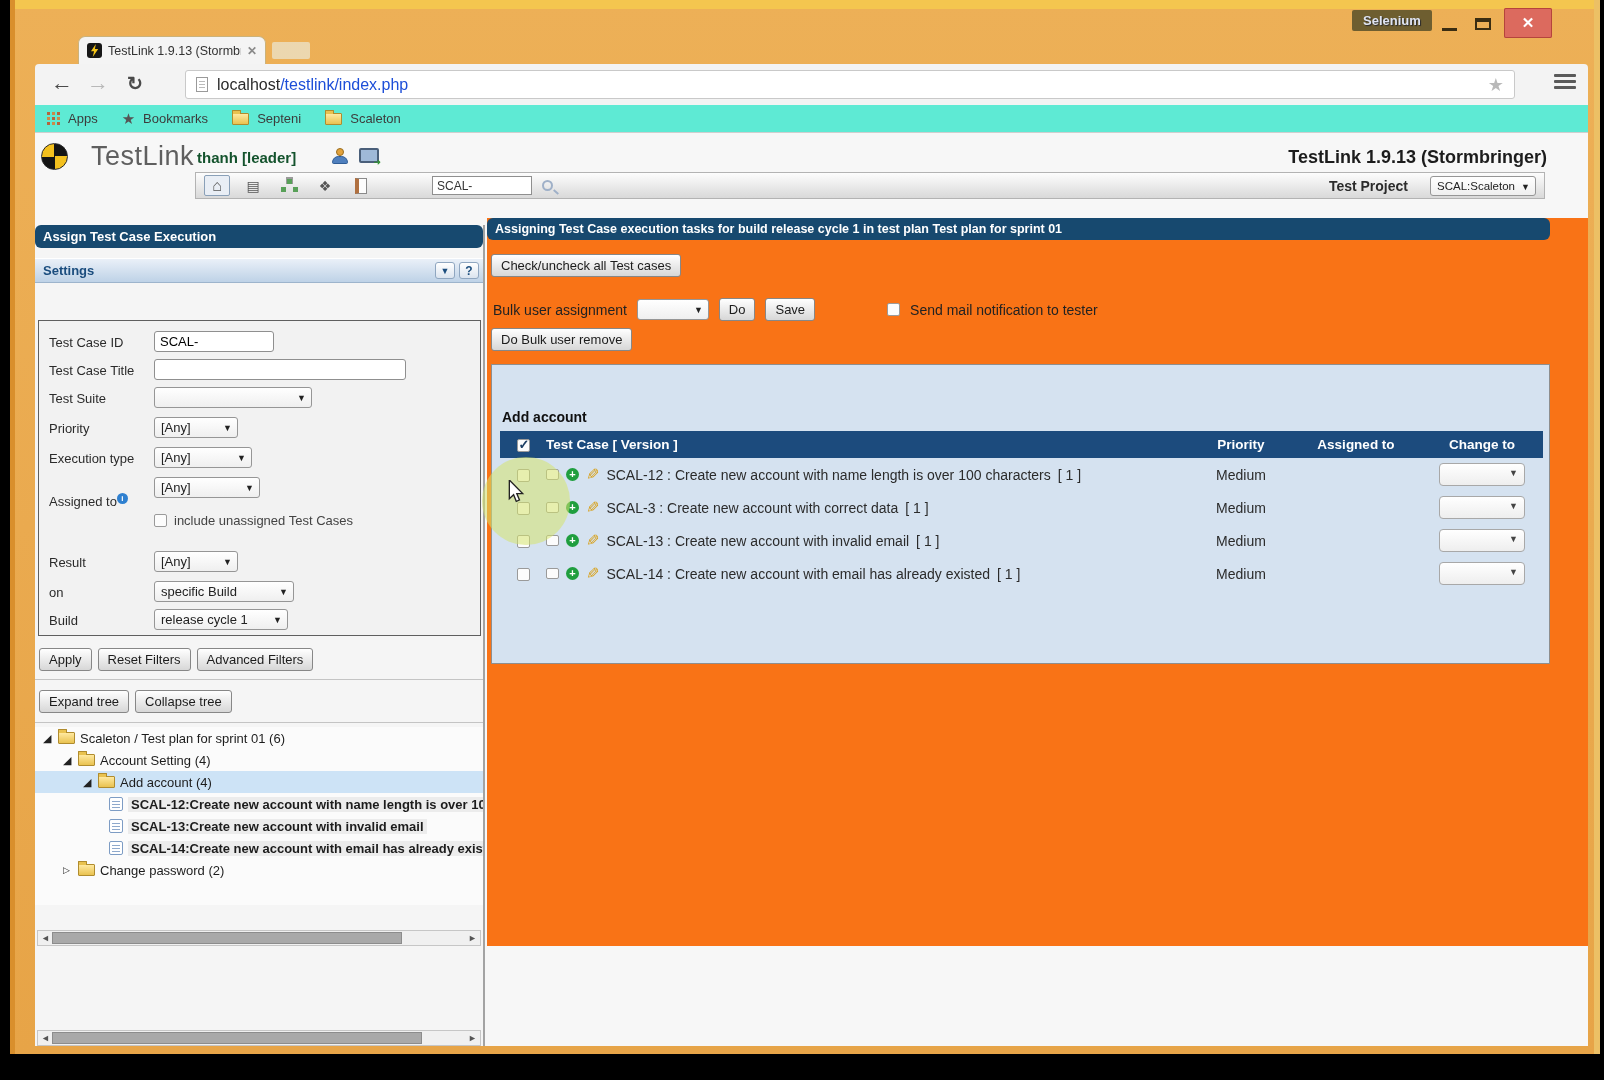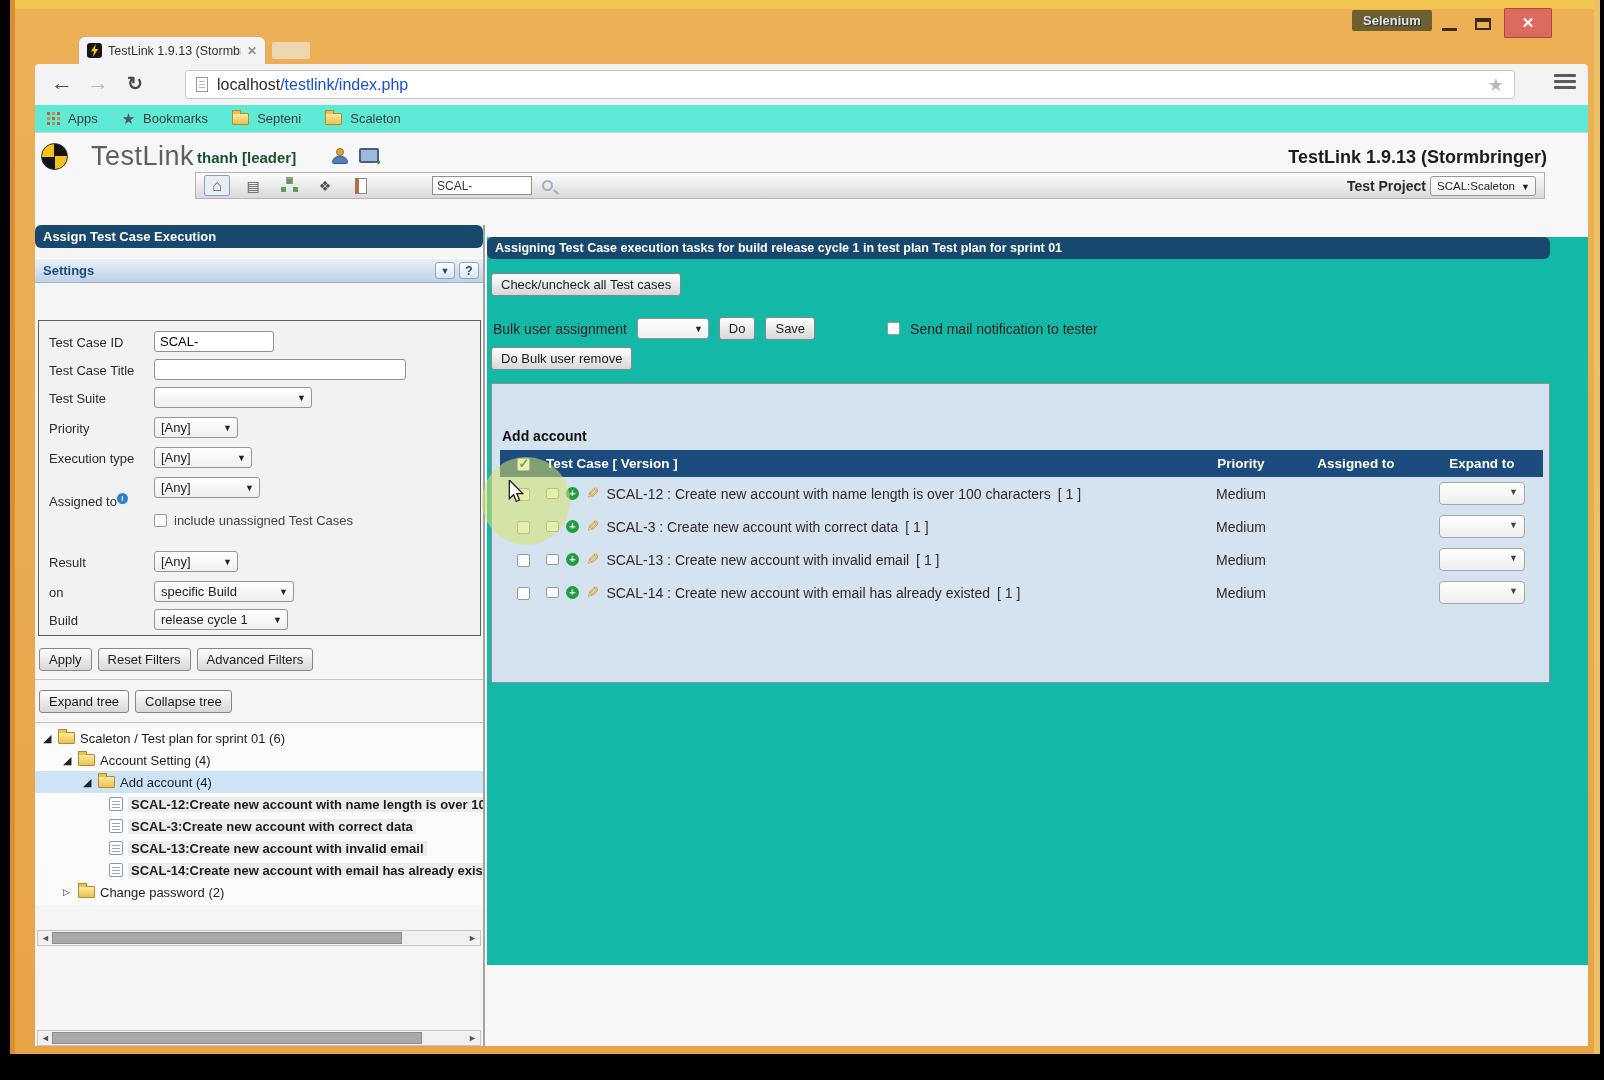--- a/index.html
+++ b/index.html
@@ -94,21 +94,21 @@
   .band-ico { width:26px; height:21px; display:flex; align-items:center; justify-content:center;
     font-size:14px; color:#555; }
   .band-ico.active { border:1px solid #8aa0b8; background:#e9eef5; border-radius:2px; }
   .sitemap-ic { width:5px; height:5px; background:#58a058; box-shadow:-6px 8px 0 #58a058, 6px 8px 0 #58a058, 0 -1px 0 1px #9a9a9a; margin-bottom:8px; }
   .book-ic { width:12px; height:16px; background:#fdfdfd; border:1px solid #8a8a8a; border-left:4px solid #b07040; }
   .tl-search { width:100px; height:19px; border:1px solid #8f8f8f; background:#fff;
     font-size:12px; font-family:"Liberation Sans",sans-serif; padding:0 4px; color:#333; margin-left:48px; }
   .mag-ic { width:11px; height:11px; border:2px solid #9fb0c8; border-radius:50%; position:relative; }
   .mag-ic::after { content:""; position:absolute; left:9px; top:9px; width:6px; height:2px;
     background:#9fb0c8; transform:rotate(40deg); }
-  .band-right { margin-left:auto; display:flex; align-items:center; gap:4px; }
+  .band-right { margin-left:auto; display:flex; align-items:center; gap:22px; }
   .tp-label { font-size:14px; font-weight:bold; color:#2b2b2b; }
 
   
   .btn { display:inline-block; background:linear-gradient(#fff,#d7d7d7); border:1px solid #878787;
     border-radius:3px; padding:3px 9px; font-size:13px; color:#1c1c1c; white-space:nowrap; }
   .sel { position:relative; display:inline-block; background:linear-gradient(#fff,#efefef);
     border:1px solid #969696; border-radius:3px; height:21px; line-height:19px;
     padding:0 20px 0 6px; font-size:13px; color:#222; vertical-align:middle; }
   .sel .arr { position:absolute; right:5px; top:1px; font-size:9px; color:#222; }
   .cb { display:inline-block; width:13px; height:13px; background:#fcfcfc; border:1px solid #9a9a9a;
@@ -147,21 +147,21 @@
     border-radius:2px; position:relative; flex:0 0 14px; }
   .tc-doc::after { content:""; position:absolute; left:2px; top:3px; right:2px; height:8px;
     background:repeating-linear-gradient(#8fa9cc 0 1px, transparent 1px 3px); }
   .tree-row .lbl.tc { font-weight:bold; background:#ececec; padding:0 3px; }
   .hscroll { position:absolute; left:2px; width:444px; height:16px; background:#f0f0f0;
     border:1px solid #c6c6c6; font-size:9px; color:#555; }
   .hscroll .la { position:absolute; left:3px; top:2px; } .hscroll .ra { position:absolute; right:3px; top:2px; }
   .hscroll .thumb { position:absolute; top:1px; bottom:1px; background:#a9a9a9; border:1px solid #8c8c8c; }
 
   
-  .right-panel { position:absolute; left:452px; top:104px; width:1101px; height:728px; background:#14b8a6; }
+  .right-panel { position:absolute; left:452px; top:85px; width:1101px; height:728px; background:#f97316; }
   .rp-title { position:absolute; left:0; top:0; width:1063px; font-size:12.5px; }
   .rp-checkall { position:absolute; left:4px; top:36px; }
   .rp-bulkrow { position:absolute; left:6px; top:80px; display:flex; align-items:center; gap:10px; font-size:14px; color:#222; }
   .rp-bulkremove { position:absolute; left:4px; top:110px; }
   .blue-panel { position:absolute; left:4px; top:146px; width:1059px; height:300px;
     background:#d5e2f0; border:1px solid #8e8e8e; }
   .grp-title { position:absolute; left:10px; top:44px; font-size:14px; font-weight:bold; color:#101010; }
   .ttable { position:absolute; left:8px; top:66px; width:1043px; }
   .trow { display:grid; grid-template-columns:46px 1fr 100px 130px 122px; align-items:center; }
   .thead { background:#1c4b7d; color:#fff; font-weight:bold; font-size:13.5px; height:27px; }
@@ -354,24 +354,20 @@
         <span class="tw open">◢</span>
         <span class="folder-ic"></span>
         <span class="lbl">Add account (4)</span>
       </div>
       <div class="tree-row lvl3">
         <span class="tc-doc"></span>
         <span class="lbl tc">SCAL-12:Create new account with name length is over 100</span>
       </div>
       <div class="tree-row lvl3">
         <span class="tc-doc"></span>
-        <span class="lbl tc">SCAL-3:Create new account with correct data</span>
-      </div>
-      <div class="tree-row lvl3">
-        <span class="tc-doc"></span>
         <span class="lbl tc">SCAL-13:Create new account with invalid email</span>
       </div>
       <div class="tree-row lvl3">
         <span class="tc-doc"></span>
         <span class="lbl tc">SCAL-14:Create new account with email has already existe</span>
       </div>
       <div class="tree-row lvl1">
         <span class="tw">▷</span>
         <span class="folder-ic"></span>
         <span class="lbl">Change password (2)</span>
@@ -409,21 +405,21 @@
 
     <div class="blue-panel">
       <div class="grp-title">Add account</div>
 
       <div class="ttable">
         <div class="trow thead">
           <span class="hc"><span class="cb checked"></span></span>
           <span>Test Case [ Version ]</span>
           <span class="hc">Priority</span>
           <span class="hc">Assigned to</span>
-          <span class="hc">Expand to</span>
+          <span class="hc">Change to</span>
         </div>
 
         <div class="trow tbody-row">
           <span class="hc" style="text-align:center;"><span class="cb"></span></span>
           <span class="tc-cell">
             <span class="cb" style="width:11px;height:11px;"></span>
             <span class="plus-ic">+</span>
             <span class="pencil-ic">✎</span>
             <span>SCAL-12 : Create new account with name length is over 100 characters</span>
             <span>[ 1 ]</span>

